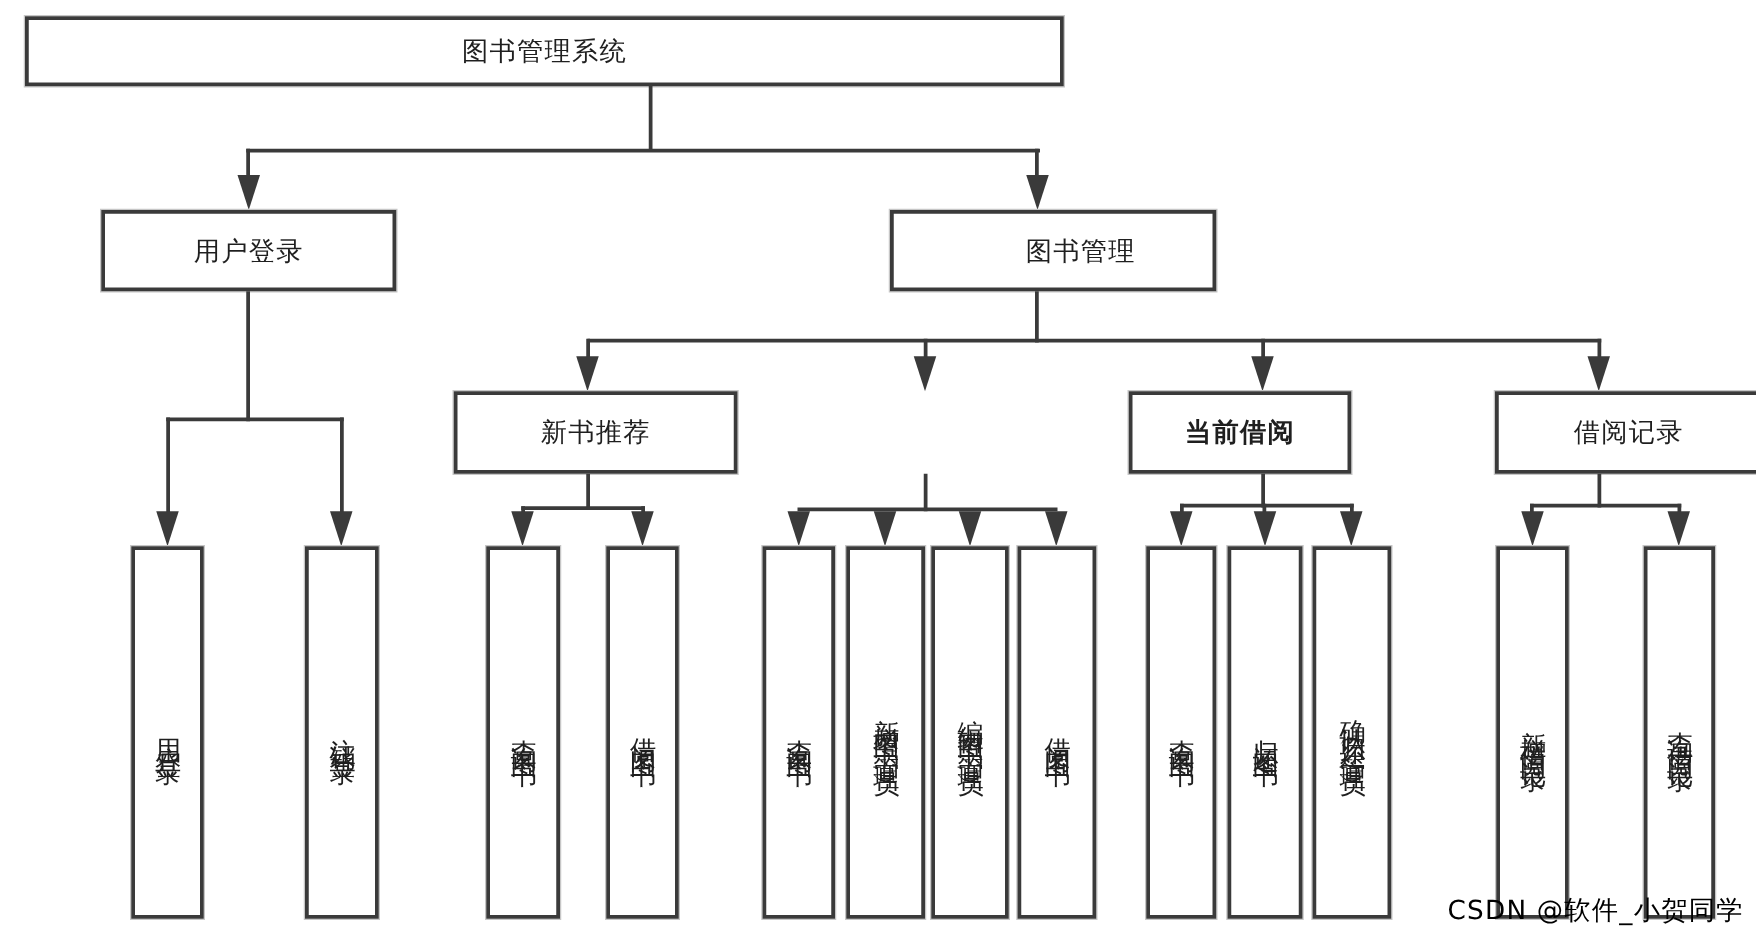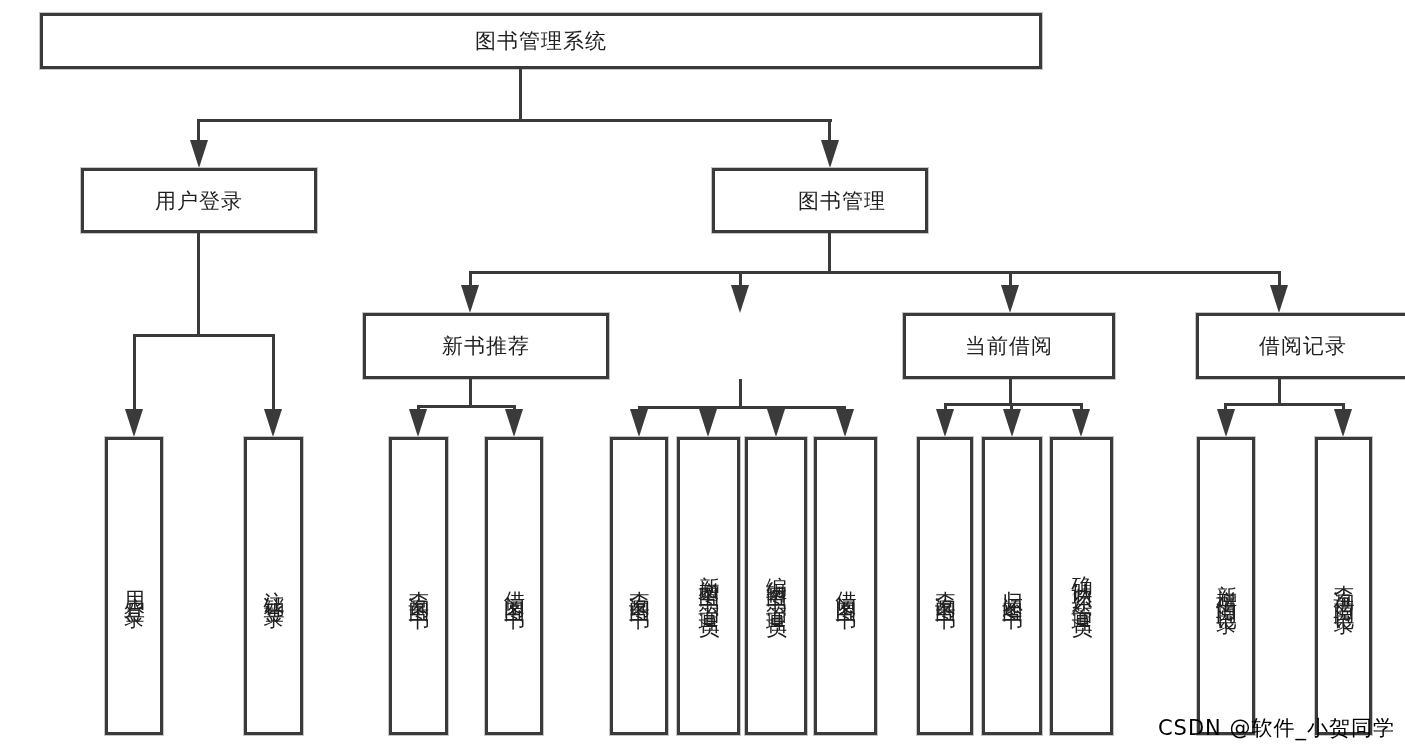--- a/index.html
+++ b/index.html
@@ -48,35 +48,35 @@
     letter-spacing: 1px;
     z-index: 5;
     white-space: nowrap;
   }
 </style>
 </head>
 <body>
 
 <div id="stage">
 
-  <div class="box h" style="left:20px; top:13px; width:1002px; height:56px;margin-left:20px;">
+  <div class="box h" style="left:20px; top:13px; width:831px; height:56px;">
     <span>图书管理系统</span>
   </div>
 
   <div class="vline" style="left:519px; top:68px; height:53px;"></div>
   <div class="hline" style="left:197px; top:119px; width:635px;"></div>
   <div class="vline" style="left:197px; top:119px; height:23px;"></div>
   <div class="arrow" style="left:190px; top:140px;"></div>
   <div class="vline" style="left:828px; top:119px; height:23px;"></div>
   <div class="arrow" style="left:821px; top:140px;"></div>
 
   <div class="box h" style="left:81px; top:168px; width:236px; height:65px;">
     <span>用户登录</span>
   </div>
-  <div class="box h" style="left:712px; top:168px; width:216px; height:65px;padding-left:44px;">
+  <div class="box h" style="left:712px; top:168px; width:261px; height:65px;padding-left:44px;">
     <span>图书管理</span>
   </div>
 
   <div class="vline" style="left:197px; top:233px; height:104px;"></div>
   <div class="hline" style="left:133px; top:334px; width:142px;"></div>
   <div class="vline" style="left:133px; top:334px; height:77px;"></div>
   <div class="arrow" style="left:125px; top:409px;"></div>
   <div class="vline" style="left:272px; top:334px; height:77px;"></div>
   <div class="arrow" style="left:264px; top:409px;"></div>
 
@@ -84,24 +84,24 @@
   <div class="hline" style="left:470px; top:271px; width:811px;"></div>
   <div class="vline" style="left:469px; top:271px; height:16px;"></div>
   <div class="arrow" style="left:461px; top:285px;"></div>
   <div class="vline" style="left:739px; top:271px; height:16px;"></div>
   <div class="arrow" style="left:731px; top:285px;"></div>
   <div class="vline" style="left:1009px; top:271px; height:16px;"></div>
   <div class="arrow" style="left:1001px; top:285px;"></div>
   <div class="vline" style="left:1278px; top:271px; height:16px;"></div>
   <div class="arrow" style="left:1270px; top:285px;"></div>
 
-  <div class="box h" style="left:363px; top:313px; width:246px; height:66px;">
+  <div class="box h" style="left:363px; top:313px; width:227px; height:66px;">
     <span>新书推荐</span>
   </div>
-  <div class="box h" style="left:903px; top:313px; width:212px; height:66px;">
+  <div class="box h" style="left:903px; top:313px; width:178px; height:66px;font-weight:bold;">
     <span>当前借阅</span>
   </div>
   <div class="box h" style="left:1172px; top:313px; width:214px; height:66px;margin-left:24px;">
     <span>借阅记录</span>
   </div>
 
   <div class="vline" style="left:469px; top:379px; height:29px;"></div>
   <div class="hline" style="left:417px; top:405px; width:99px;"></div>
   <div class="vline" style="left:417px; top:405px; height:8px;"></div>
   <div class="arrow" style="left:409px; top:409px;"></div>

